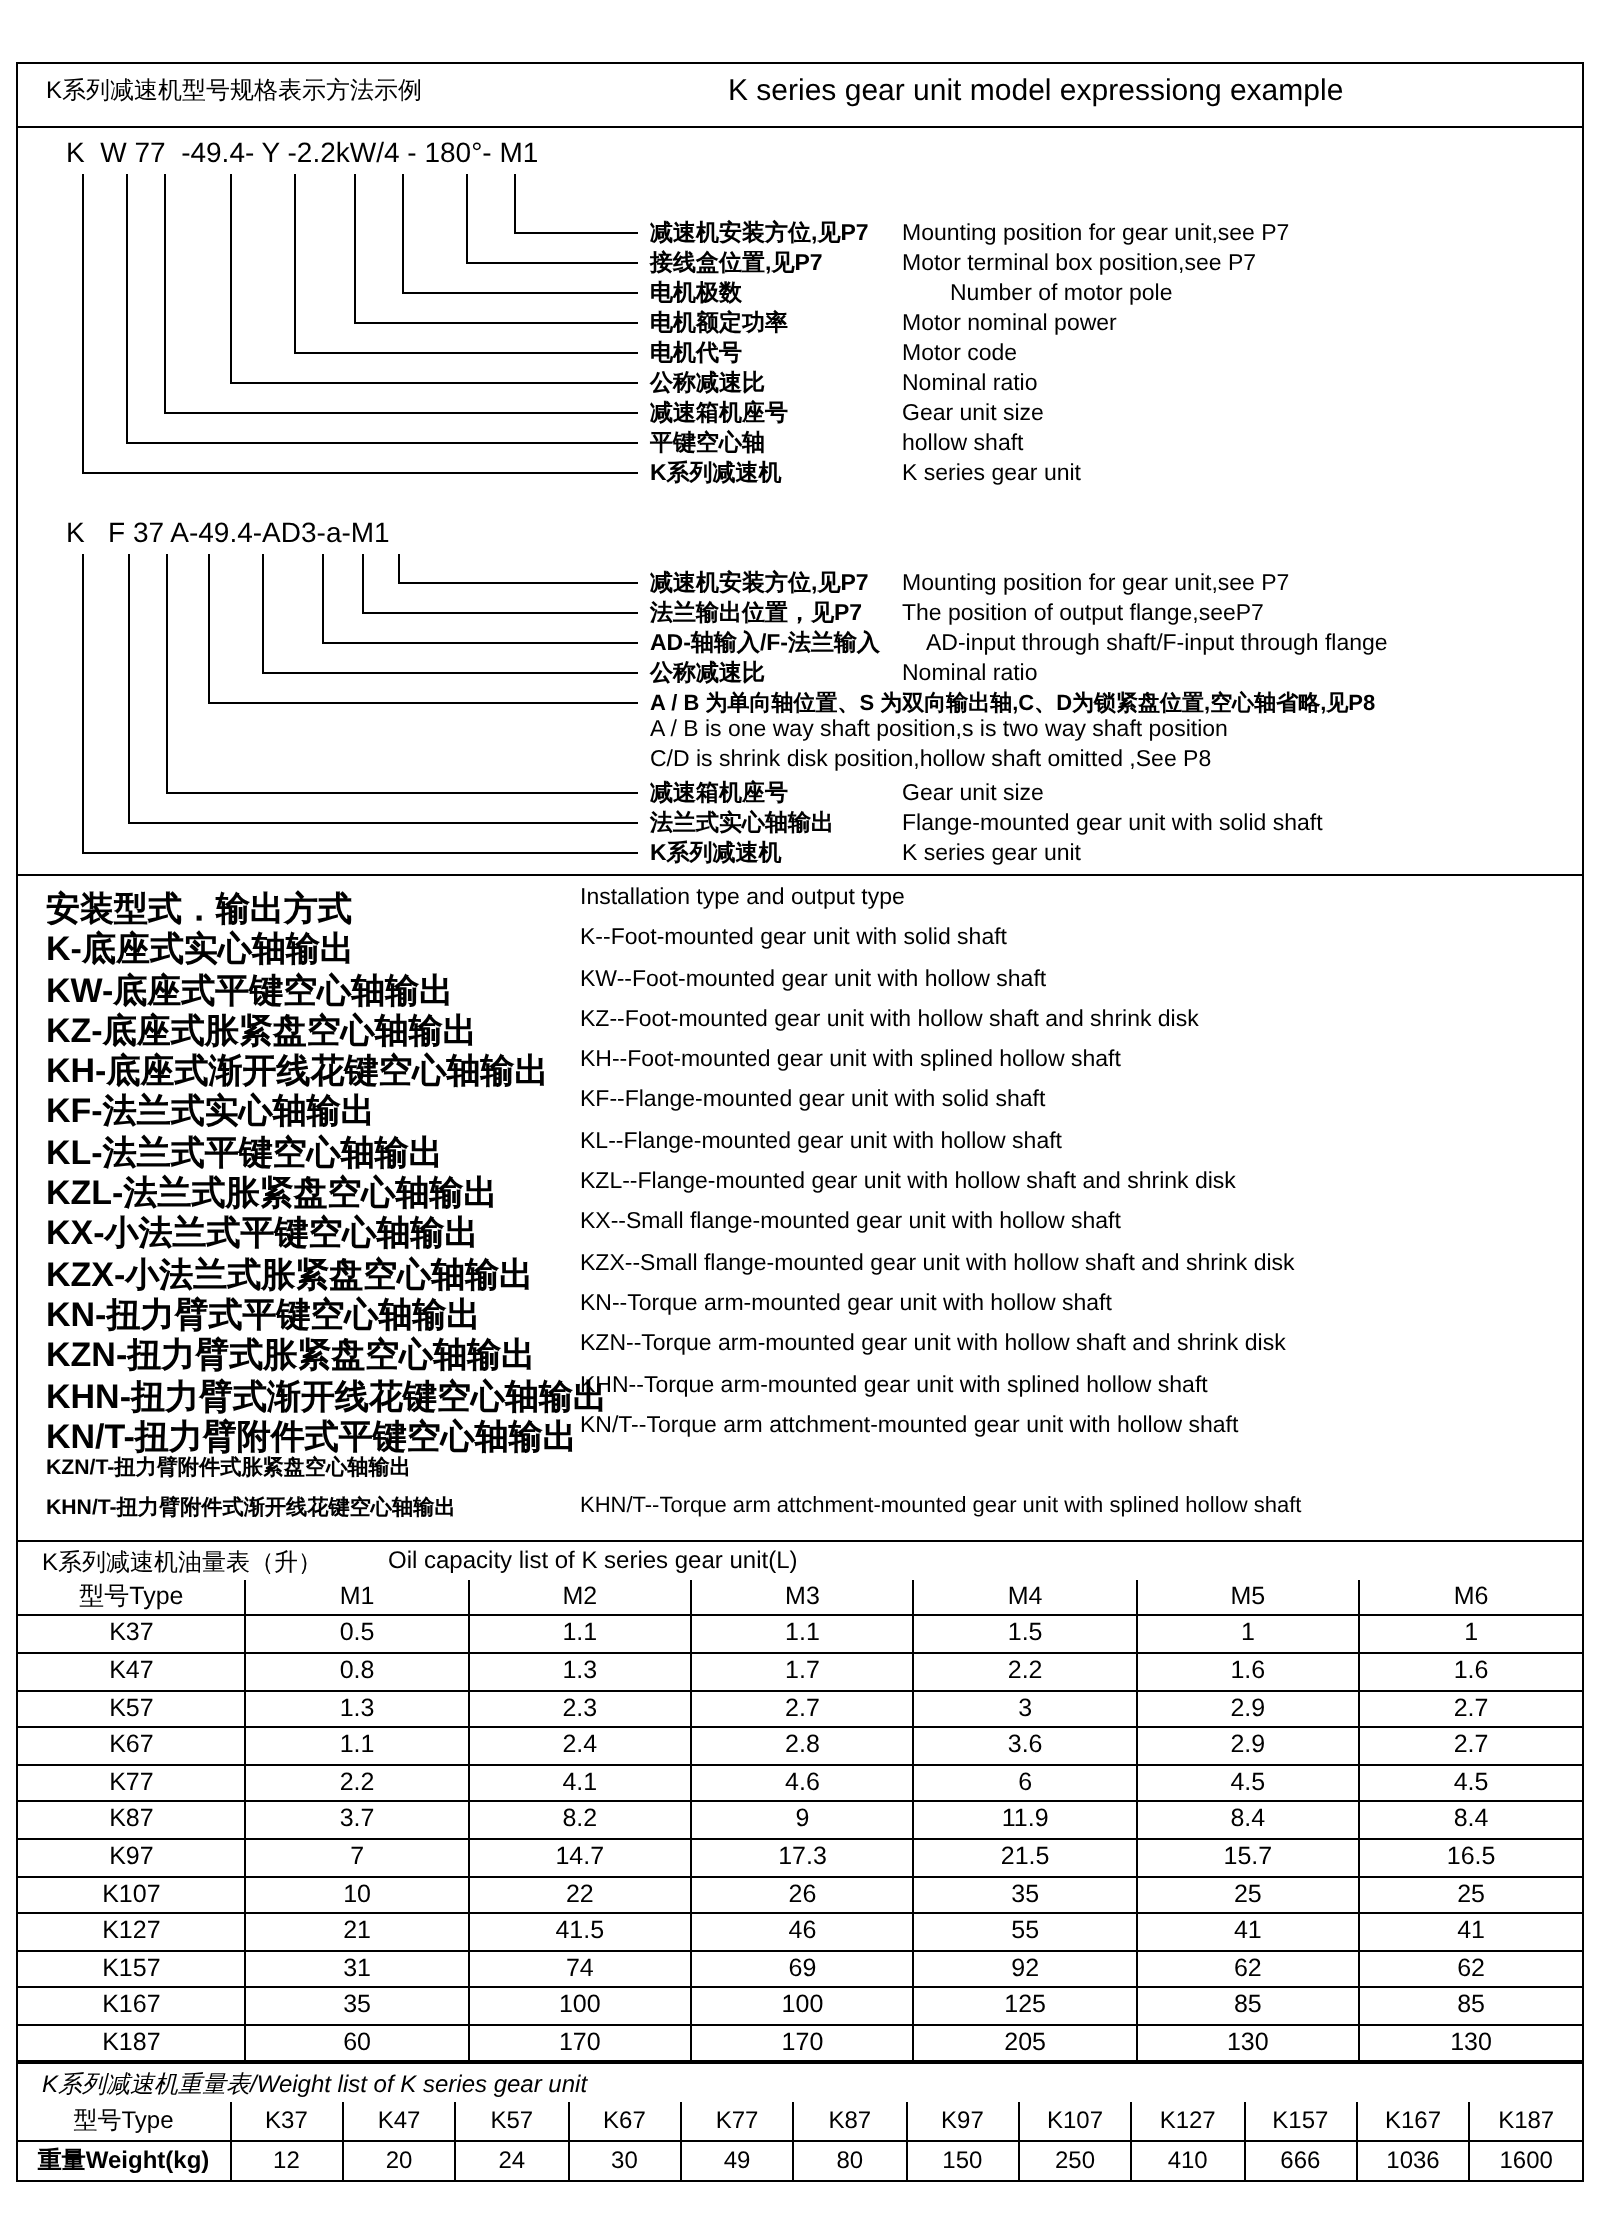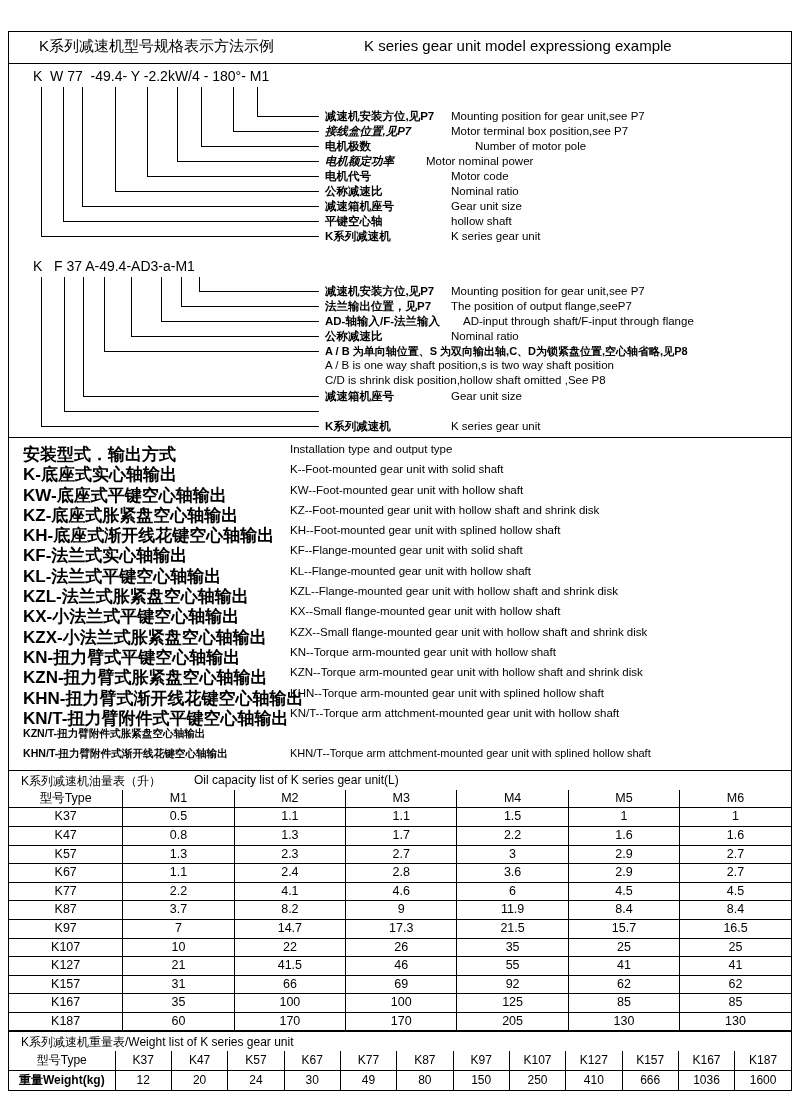--- a/index.html
+++ b/index.html
@@ -16,21 +16,21 @@
   .runhead{position:absolute;left:0;top:0;width:800px;height:28px;}
   .runhead .cn{position:absolute;left:8px;top:4px;font-size:14px;font-weight:bold;letter-spacing:.5px;}
   .runhead .en{position:absolute;left:0;top:4px;width:800px;text-align:center;font-size:14px;font-weight:bold;}
 
   
   .frame{position:absolute;left:8px;top:31px;width:784px;
          border:1.5px solid #000;box-sizing:border-box;}
 
   
   .sect-title{height:31px;border-bottom:1.3px solid #000;position:relative;}
-  .sect-title .t-cn{position:absolute;left:30px;top:5px;font-size:15px;text-align:center;}
+  .sect-title .t-cn{position:absolute;left:14px;top:5px;font-size:12px;text-align:center;}
   .sect-title .t-en{position:absolute;left:355px;top:5px;font-size:15px;}
 
   
   .diagram{position:relative;}
   .diag1{height:190px;}
   .diag2{height:183px;border-top:0;}
   .divline{height:0;border-top:1.3px solid #000;}
 
   .code-line{position:absolute;top:4px;font-size:14px;white-space:pre;}
 
@@ -47,21 +47,21 @@
   .inst-row{position:relative;height:20.3px;}
   .inst-row .cn{position:absolute;left:14px;top:2px;font-size:17px;font-weight:bold;white-space:nowrap;}
   .inst-row .en{position:absolute;left:281px;top:2px;font-size:11.5px;white-space:nowrap;}
   .inst-row.head .cn,.inst-row.head .en{font-weight:bold;}
   .inst-row.head .en{font-weight:normal;}
 
   
   .tbl-cap{position:relative;height:19px;border-top:1.3px solid #000;}
   .tbl-cap .c1{position:absolute;left:12px;top:2px;font-size:12px;font-weight:normal;white-space:nowrap;}
   .tbl-cap .c2{position:absolute;left:185px;top:2px;font-size:12px;white-space:nowrap;}
-  .tbl-cap .c-single{position:absolute;left:12px;top:2px;font-size:12px;white-space:nowrap;}
+  .tbl-cap .c-single{position:absolute;left:12px;top:2px;font-size:12px;white-space:nowrap;font-style:italic;}
 
   table.grid{border-collapse:collapse;width:100%;table-layout:fixed;}
   table.grid td{
     border:1.1px solid #000;
     text-align:center;
     font-size:12.5px;
     height:17.6px;
     padding:0;
     line-height:17.6px;
   }
@@ -120,27 +120,27 @@
       <div class="hz" style="left:138px; top:112px; width:172px;"></div>
       <div class="hz" style="left:106px; top:127px; width:204px;"></div>
       <div class="hz" style="left:73px;  top:142px; width:237px;"></div>
       <div class="hz" style="left:54px;  top:157px; width:256px;"></div>
       <div class="hz" style="left:32px;  top:172px; width:278px;"></div>
 
       <div class="lbl" style="left:316px; top:45px;">
         <span class="cn" style="width:126px;">减速机安装方位,见P7</span><span class="en">Mounting position for gear unit,see P7</span>
       </div>
       <div class="lbl" style="left:316px; top:60px;">
-        <span class="cn" style="width:126px;font-style:italic;">接线盒位置,见P7</span><span class="en">Motor terminal box position,see P7</span>
+        <span class="cn" style="width:126px;">接线盒位置,见P7</span><span class="en">Motor terminal box position,see P7</span>
       </div>
       <div class="lbl" style="left:316px; top:75px;">
         <span class="cn" style="width:150px;">电机极数</span><span class="en">Number of motor pole</span>
       </div>
       <div class="lbl" style="left:316px; top:90px;">
-        <span class="cn" style="width:101px;font-style:italic;">电机额定功率</span><span class="en">Motor nominal power</span>
+        <span class="cn" style="width:126px;">电机额定功率</span><span class="en">Motor nominal power</span>
       </div>
       <div class="lbl" style="left:316px; top:105px;">
         <span class="cn" style="width:126px;">电机代号</span><span class="en">Motor code</span>
       </div>
       <div class="lbl" style="left:316px; top:120px;">
         <span class="cn" style="width:126px;">公称减速比</span><span class="en">Nominal ratio</span>
       </div>
       <div class="lbl" style="left:316px; top:135px;">
         <span class="cn" style="width:126px;">减速箱机座号</span><span class="en">Gear unit size</span>
       </div>
@@ -189,20 +189,23 @@
         <span class="cn">A / B 为单向轴位置、S 为双向输出轴,C、D为锁紧盘位置,空心轴省略,见P8</span>
       </div>
       <div class="lbl" style="left:316px; top:105px;">
         <span class="en">A / B  is one way shaft position,s is two way shaft position</span>
       </div>
       <div class="lbl" style="left:316px; top:120px;">
         <span class="en">C/D is shrink disk position,hollow shaft omitted ,See P8</span>
       </div>
       <div class="lbl" style="left:316px; top:135px;">
         <span class="cn" style="width:126px;">减速箱机座号</span><span class="en">Gear unit size</span>
+      </div>
+      <div class="lbl" style="left:316px; top:150px;">
+        <span class="cn" style="width:126px;">法兰式实心轴输出</span><span class="en">Flange-mounted gear unit with solid  shaft</span>
       </div>
       <div class="lbl" style="left:316px; top:165px;">
         <span class="cn" style="width:126px;">K系列减速机</span><span class="en">K series gear unit</span>
       </div>
     </div>
 
     <div class="divline"></div>
 
     <div class="inst">
       <div class="inst-row head">
@@ -363,21 +366,21 @@
         <td>21</td>
         <td>41.5</td>
         <td>46</td>
         <td>55</td>
         <td>41</td>
         <td>41</td>
       </tr>
       <tr>
         <td class="typecell">K157</td>
         <td>31</td>
-        <td>66</td>
+        <td>74</td>
         <td>69</td>
         <td>92</td>
         <td>62</td>
         <td>62</td>
       </tr>
       <tr>
         <td class="typecell">K167</td>
         <td>35</td>
         <td>100</td>
         <td>100</td>

